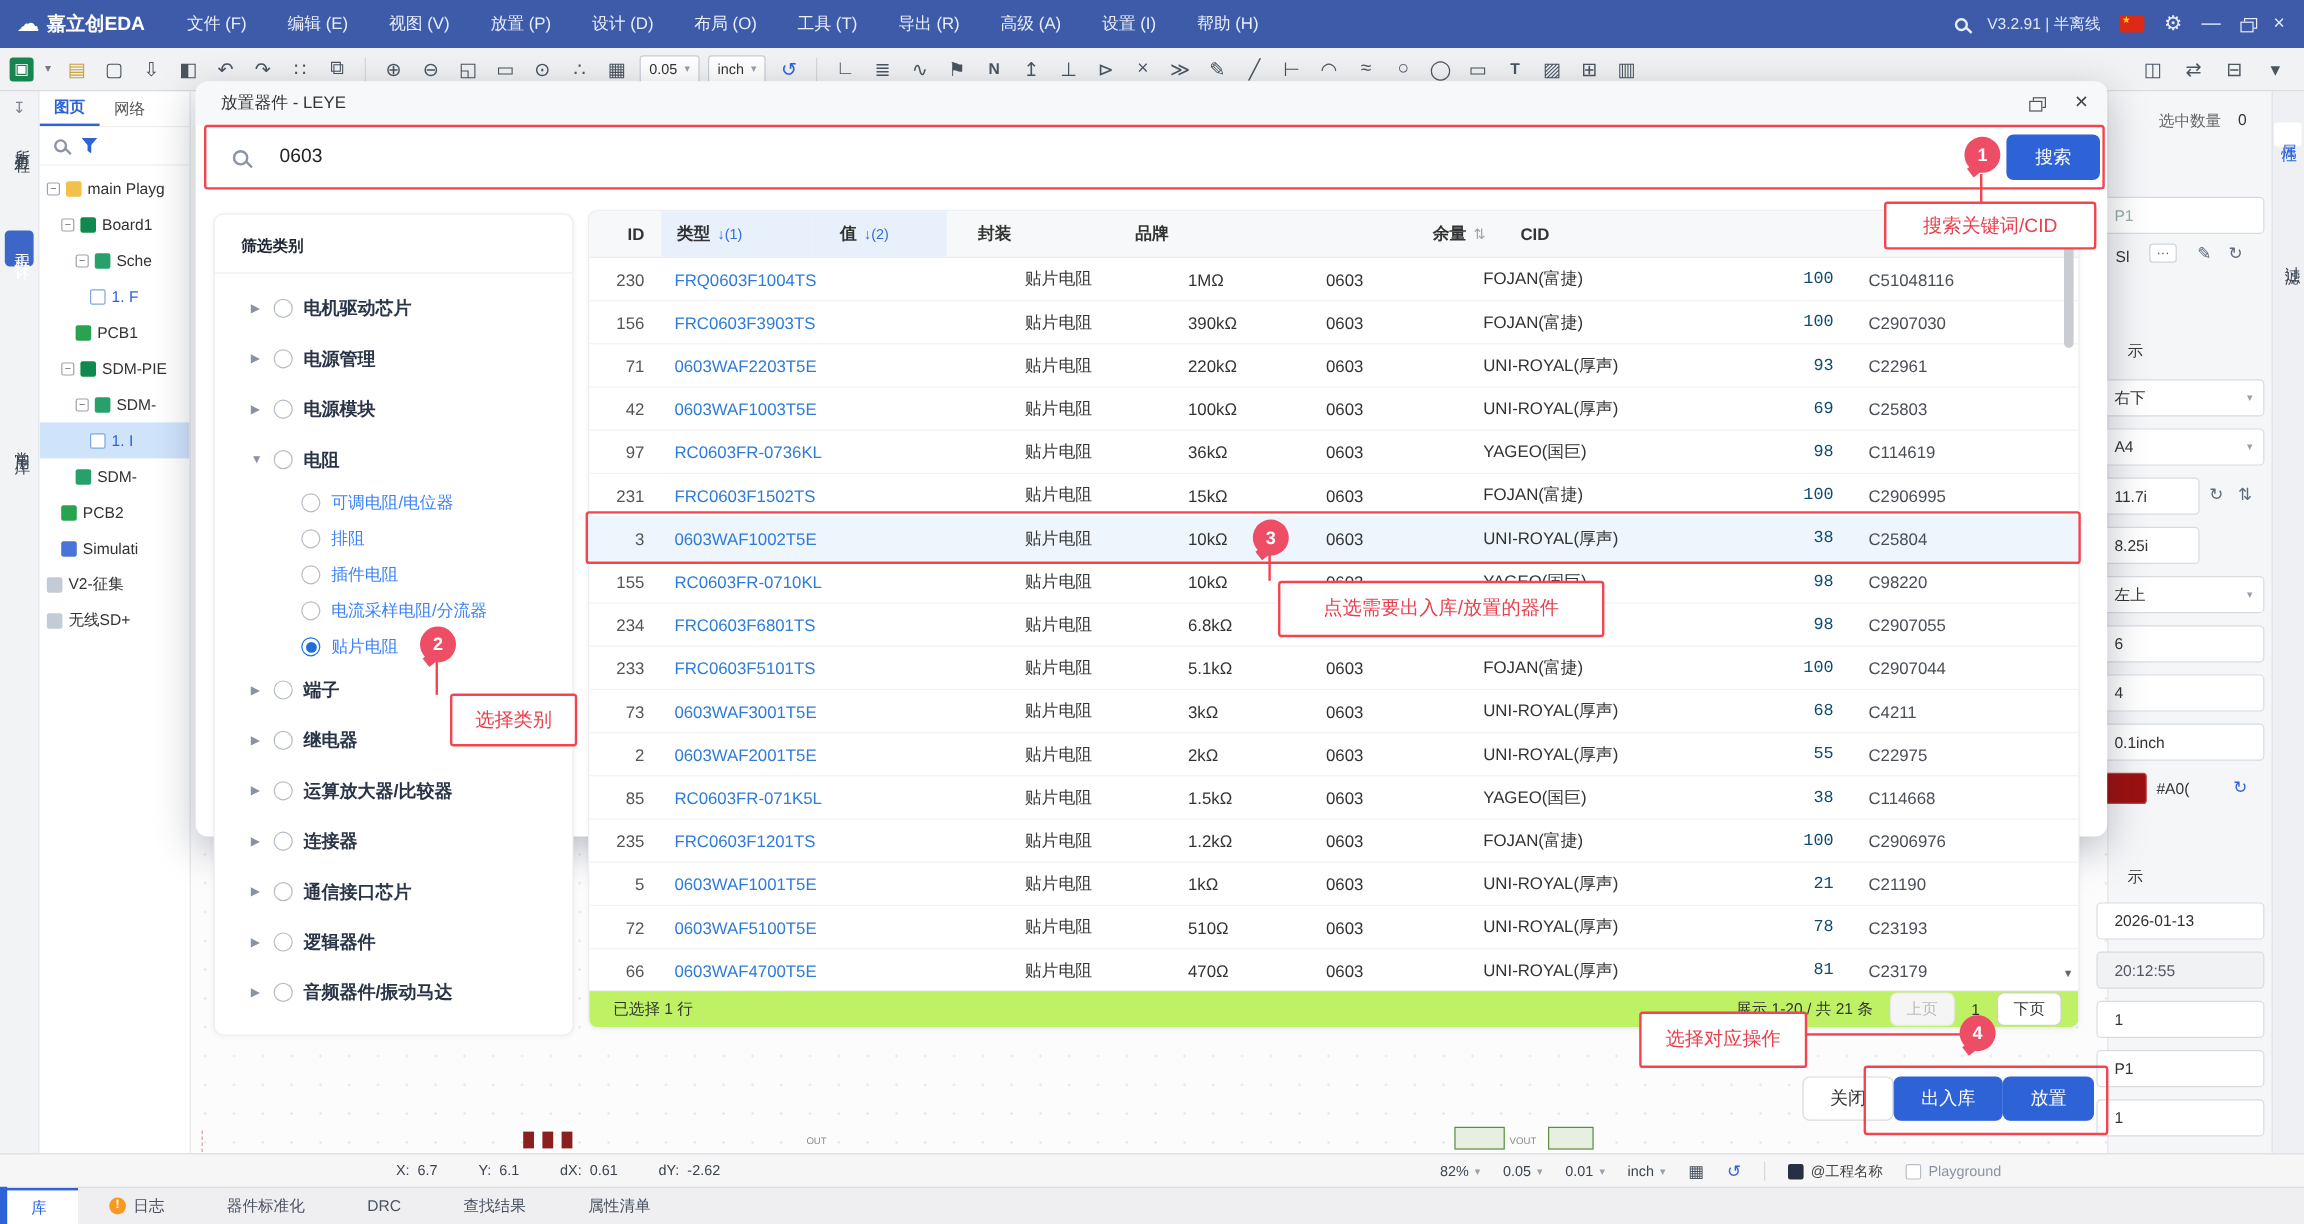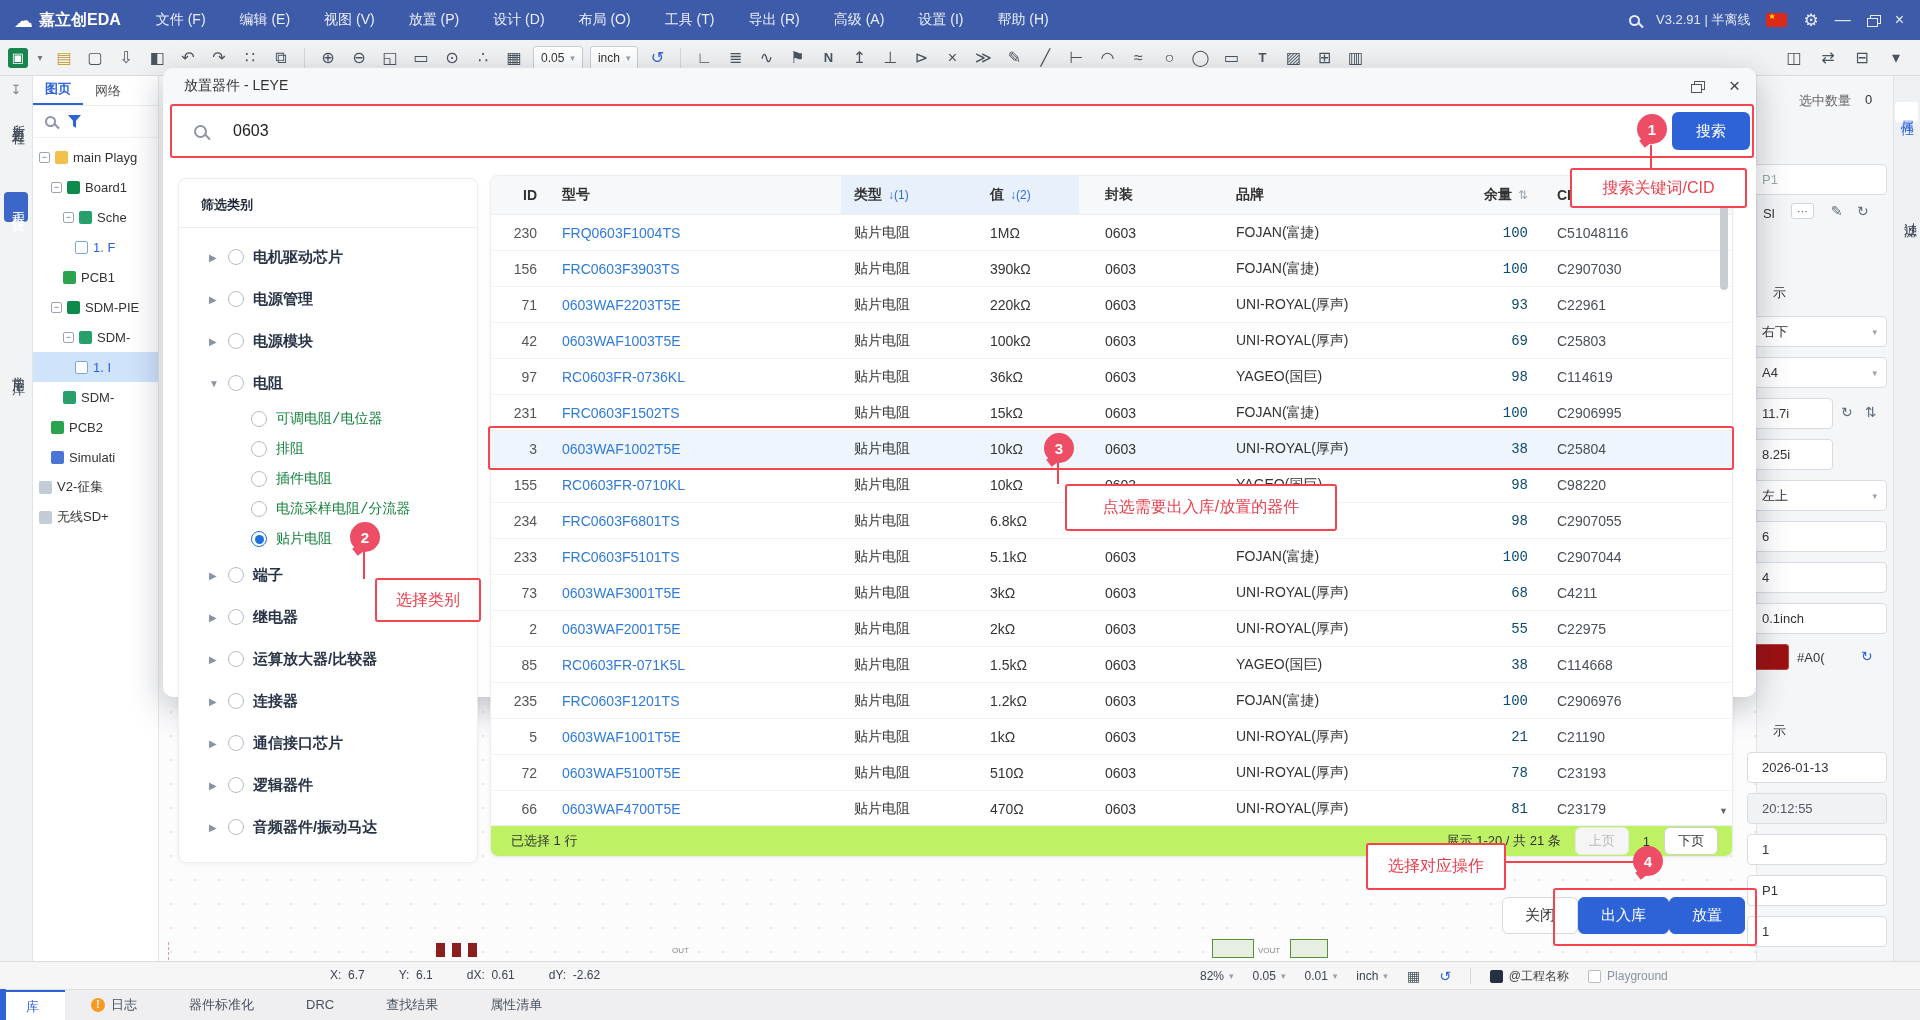--- a/index.html
+++ b/index.html
@@ -130,21 +130,21 @@
   .fcard .hr { height:1px; background:#ededf0; margin:0 0 8px; }
   .fl-item { display:flex; align-items:center; gap:9px; height:42px; padding-left:30px; }
   .fl-item.child { height:30px; padding-left:72px; position:relative; }
   .fl-arrow { width:10px; color:#8a93a3; font-size:10px; flex:none; }
   .fl-item .fl-arrow::before { content:'▶'; }
   .fl-item.expanded .fl-arrow::before { content:'▼'; }
   .fl-radio { width:16px; height:16px; border:1.5px solid #b6bcc6; border-radius:50%; flex:none; position:relative; background:#fff; }
   .fl-item.checked .fl-radio { border-color:#1e6fdc; }
   .fl-item.checked .fl-radio::after { content:''; position:absolute; inset:2.5px; background:#1e6fdc; border-radius:50%; }
   .fl-label { font-size:15px; color:#2a3447; font-weight:bold; white-space:nowrap; }
-  .fl-item.child .fl-label { font-size:14px; color:#15803d; font-weight:normal;font-family:Liberation Mono, monospace; }
+  .fl-item.child .fl-label { font-size:14px; color:#3b82f6; font-weight:normal; }
 
   .tcard { position:absolute; left:327px; top:107px; width:1243px; height:682px; border:1px solid #ebedf0; border-radius:8px; box-shadow:0 1px 4px rgba(0,0,0,.05); background:#fff; overflow:hidden; }
   .thead { display:flex; height:39px; background:#f7f8f9; border-bottom:1px solid #ececef; align-items:center; font-weight:bold; color:#333; font-size:14px; }
   .th, .td { flex:none; display:flex; align-items:center; gap:6px; height:100%; }
   .c-id { width:60px; justify-content:flex-end; padding-right:14px; }
   .c-mpn { width:290px; padding-left:11px; }
   .c-type { width:125px; padding-left:13px; }
   .c-val { width:113px; padding-left:24px; }
   .c-pkg { width:102px; padding-left:26px; }
   .c-brand { width:245px; padding-left:55px; }
@@ -646,21 +646,20 @@
           <span class="fl-arrow"></span>
           <span class="fl-radio"></span>
           <span class="fl-label">音频器件/振动马达</span>
         </div>
       </div>
   </div>
 
   <div class="tcard">
     <div class="thead">
       <div class="th c-id">ID</div>
-      <div class="th c-mpn">型号</div>
       <div class="th c-type sorted">
         <span>类型</span>
           <span class="sortb">↓(1)</span>
       </div>
       <div class="th c-val sorted">
         <span>值</span>
           <span class="sortb">↓(2)</span>
       </div>
       <div class="th c-pkg">封装</div>
       <div class="th c-brand">品牌</div>

